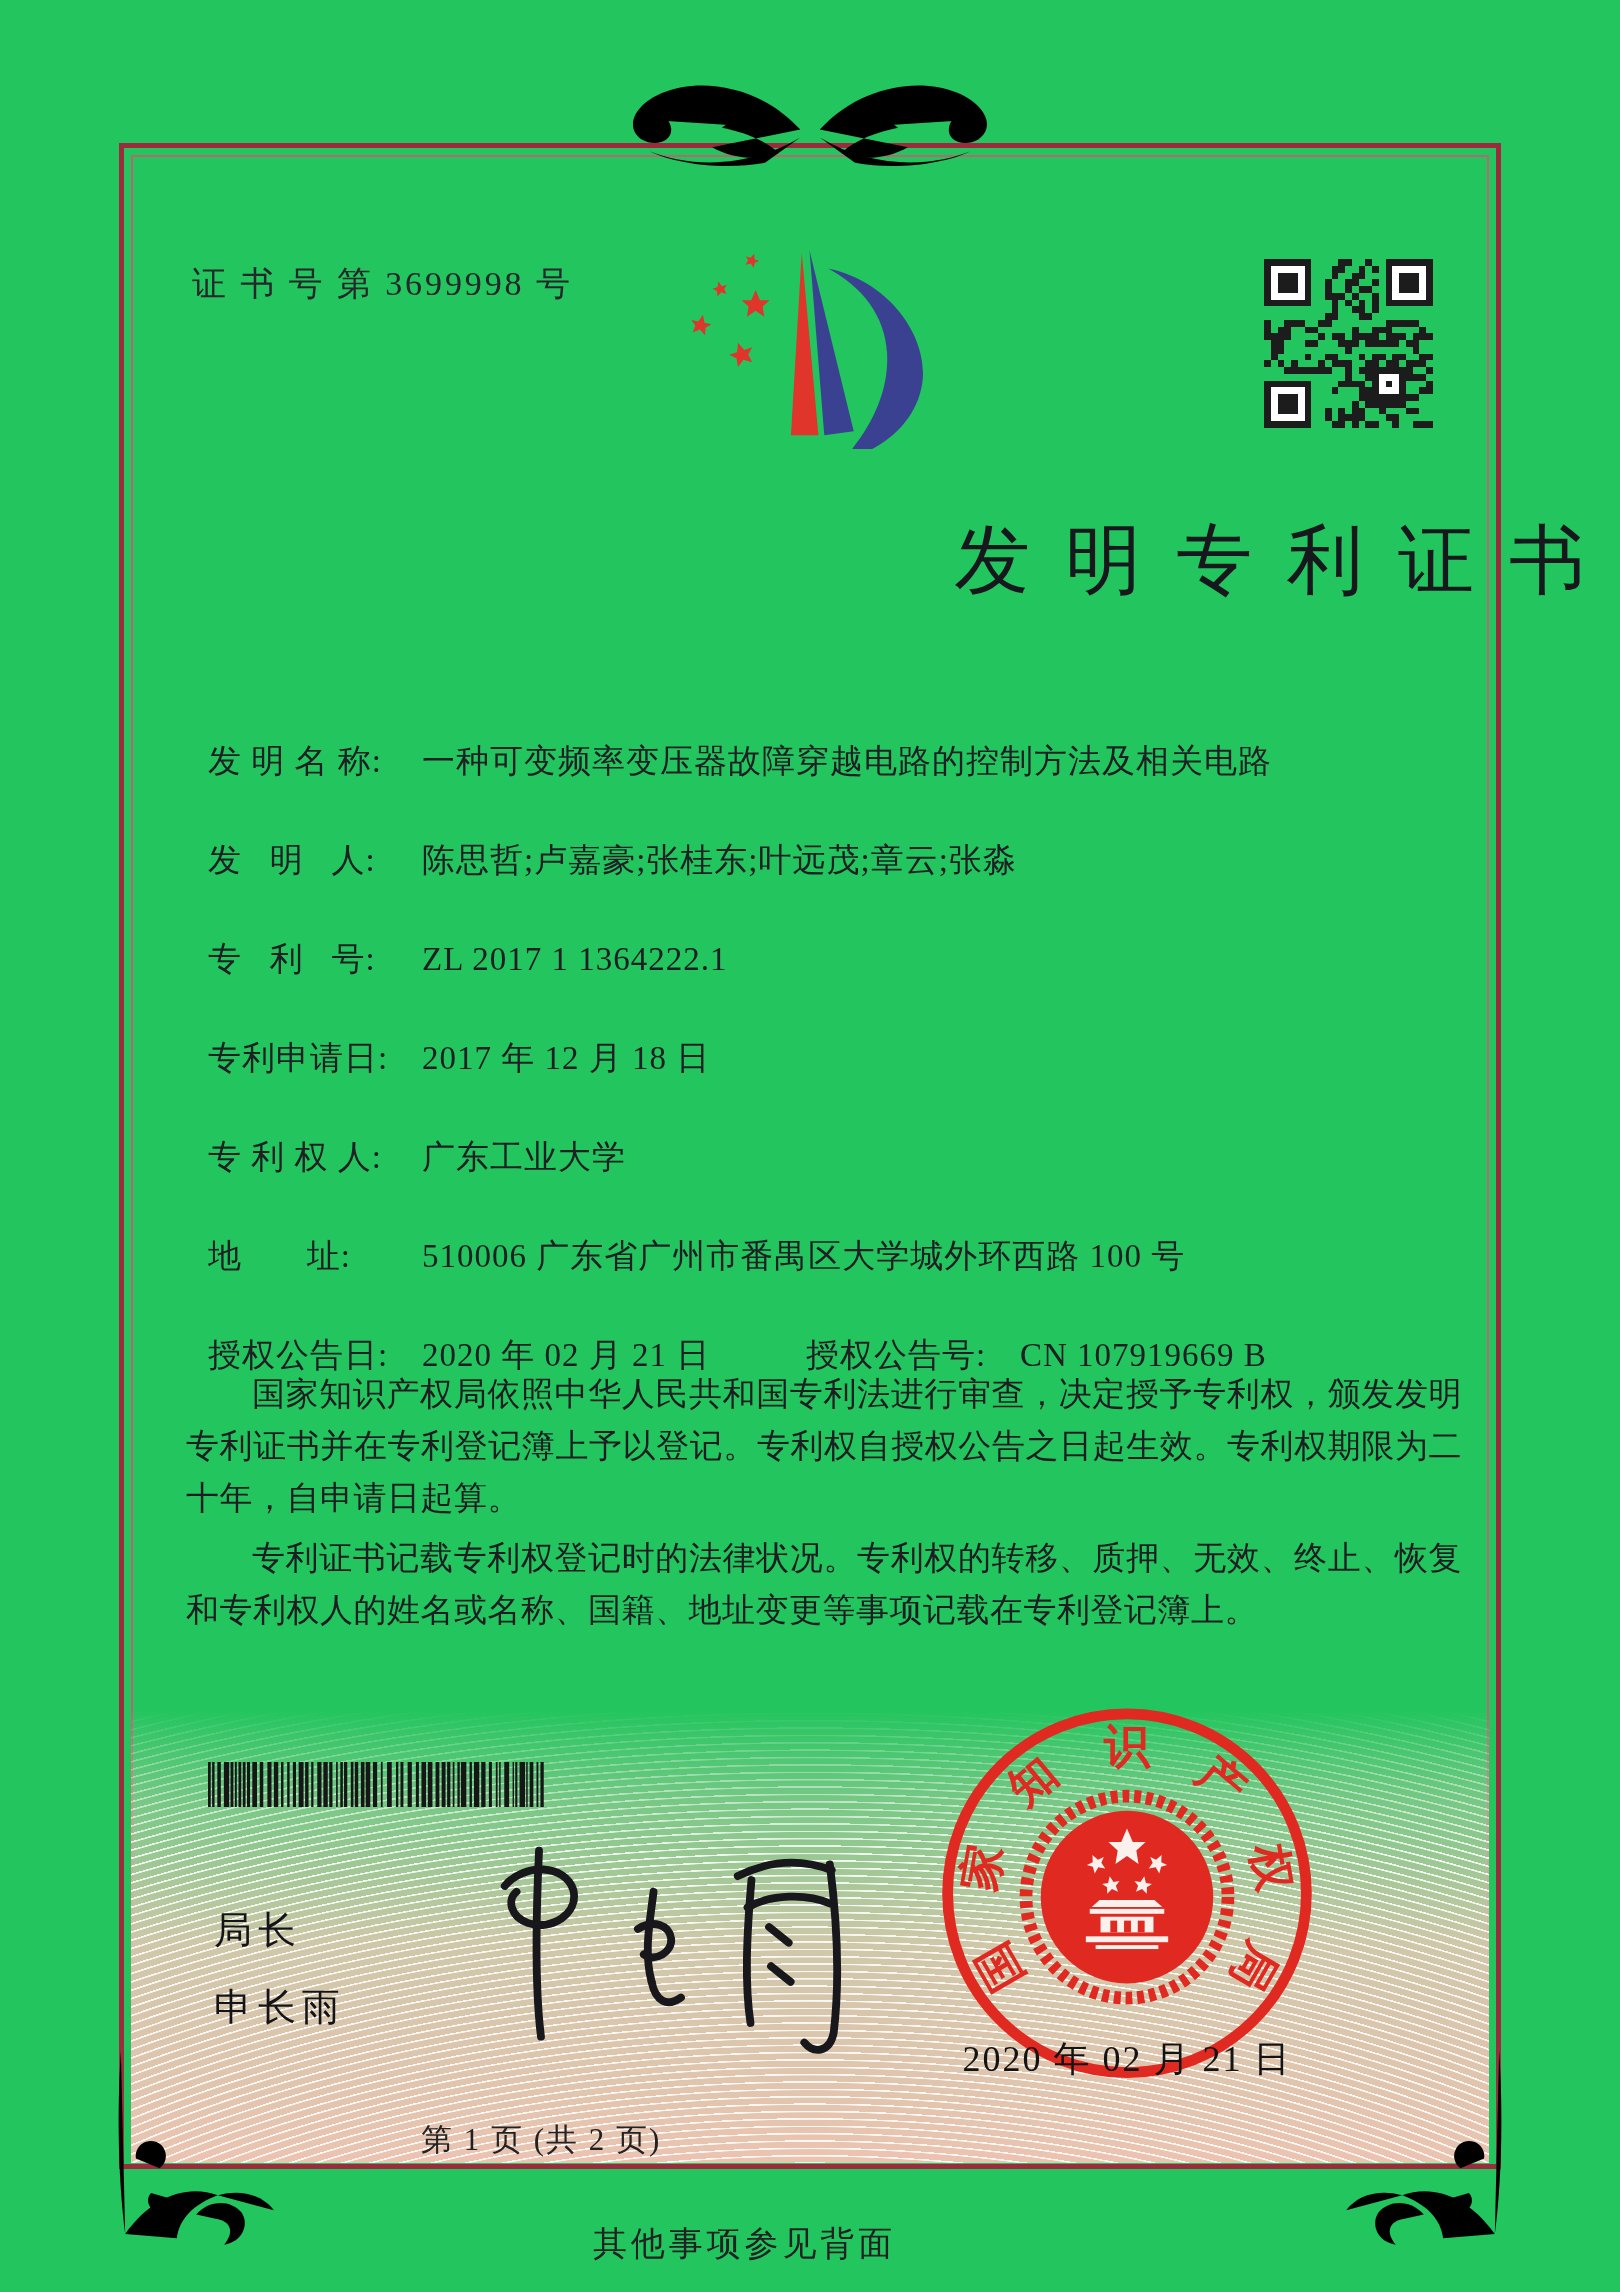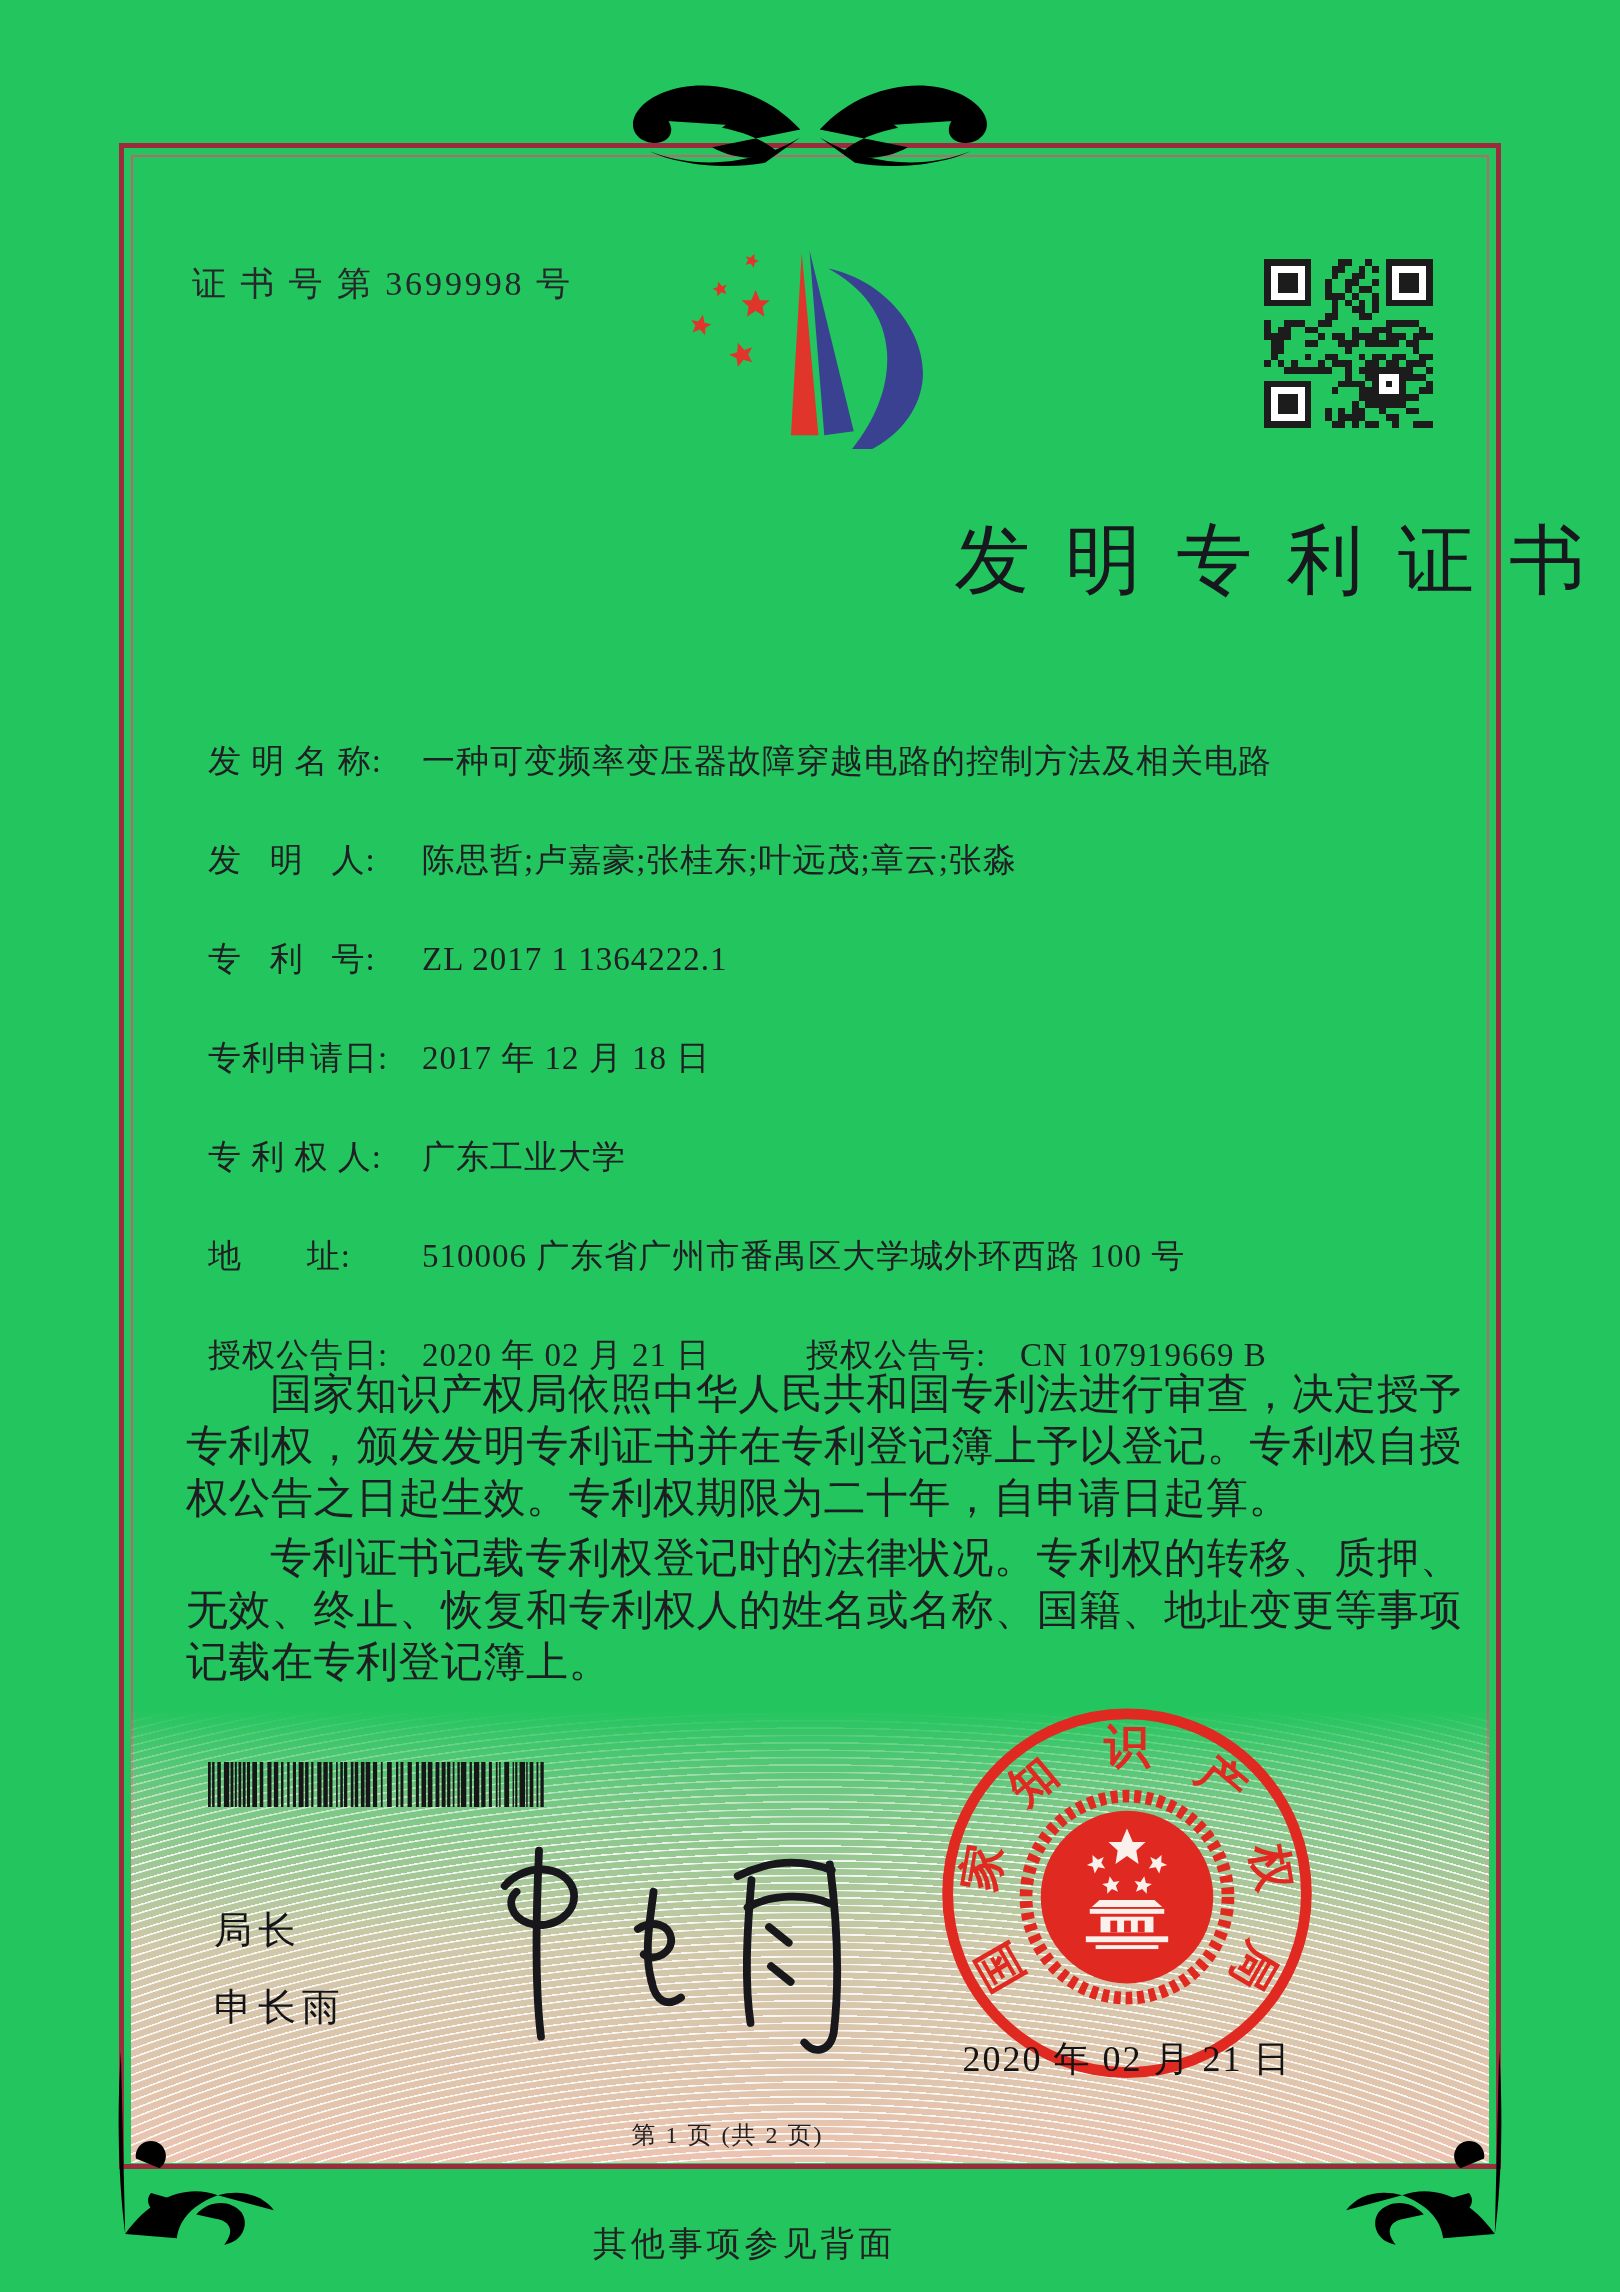--- a/index.html
+++ b/index.html
@@ -31,38 +31,38 @@
   .qr{position:absolute;left:1264px;top:259px;width:169px;height:169px;}
 
   .title{position:absolute;left:0;right:0;top:510px;text-align:right;
          font-size:76px;letter-spacing:.46em;text-indent:.46em;font-weight:500;color:#17171e;}
 
   .fields{position:absolute;left:208px;top:706px;font-size:33px;color:#202024;margin-top:31px;}
   .frow{margin-bottom:51px;line-height:48px;letter-spacing:1px;}
   .flabel{display:inline-block;width:214px;white-space:pre;vertical-align:top;}
   .fval-fixed{display:inline-block;width:384px;}
 
-  .paras{position:absolute;left:186px;width:1276px;top:1368px;font-size:42px;line-height:52px;
+  .paras{position:absolute;left:186px;width:1276px;top:1368px;font-size:33px;line-height:52px;
          text-align:justify;letter-spacing:0.5px;color:#1e1e22;}
   .paras p{margin:0 0 7.8px 0;text-indent:2em;}
 
   .barcode{position:absolute;left:208px;top:1762px;width:343px;height:45px;}
   .sig-label{position:absolute;left:214px;font-size:38px;letter-spacing:5.9px;color:#141418;}
   #sig-title{top:1905px;} #sig-name{top:1982px;}
   .sig-svg{position:absolute;left:446px;top:1835px;width:421px;height:233px;}
   .sig-svg path{stroke:#17171c;stroke-width:8;fill:none;stroke-linecap:round;stroke-linejoin:round;}
 
   .seal-svg{position:absolute;left:929px;top:1705px;width:396px;height:396px;}
   #seal-ring-text text{font-size:47px;font-weight:700;fill:var(--seal-red);
       font-family:"Liberation Serif","DejaVu Serif",serif;text-anchor:middle;dominant-baseline:central;}
   .seal-date{position:absolute;left:929px;top:2035px;width:396px;text-align:center;
       font-size:36px;color:#131313;letter-spacing:2px;}
 
-  .page-info{position:absolute;left:404px;width:647px;top:2119px;text-align:center;
-      font-size:24px;letter-spacing:2px;color:#222;}
+  .page-info{position:absolute;left:421px;width:647px;top:2119px;
+      font-size:31px;letter-spacing:2px;color:#222;}
   .back-note{position:absolute;left:421px;width:647px;top:2221px;text-align:center;
       font-size:34px;letter-spacing:3.9px;color:#222;}
 
   .fl-top{position:absolute;left:555px;top:67px;width:510px;height:135px;}
   .fl-bl{position:absolute;left:69px;top:1992px;width:230px;height:263px;}
   .fl-br{position:absolute;left:1321px;top:1992px;width:230px;height:263px;transform:scaleX(-1);}
 
   .fill-lred{fill:var(--logo-red);} .fill-lblue{fill:var(--logo-blue);}
   .fill-sred{fill:var(--seal-red);} .fill-paper{fill:#fbf1ec;}
   .seal-ring{stroke:var(--seal-red);}

